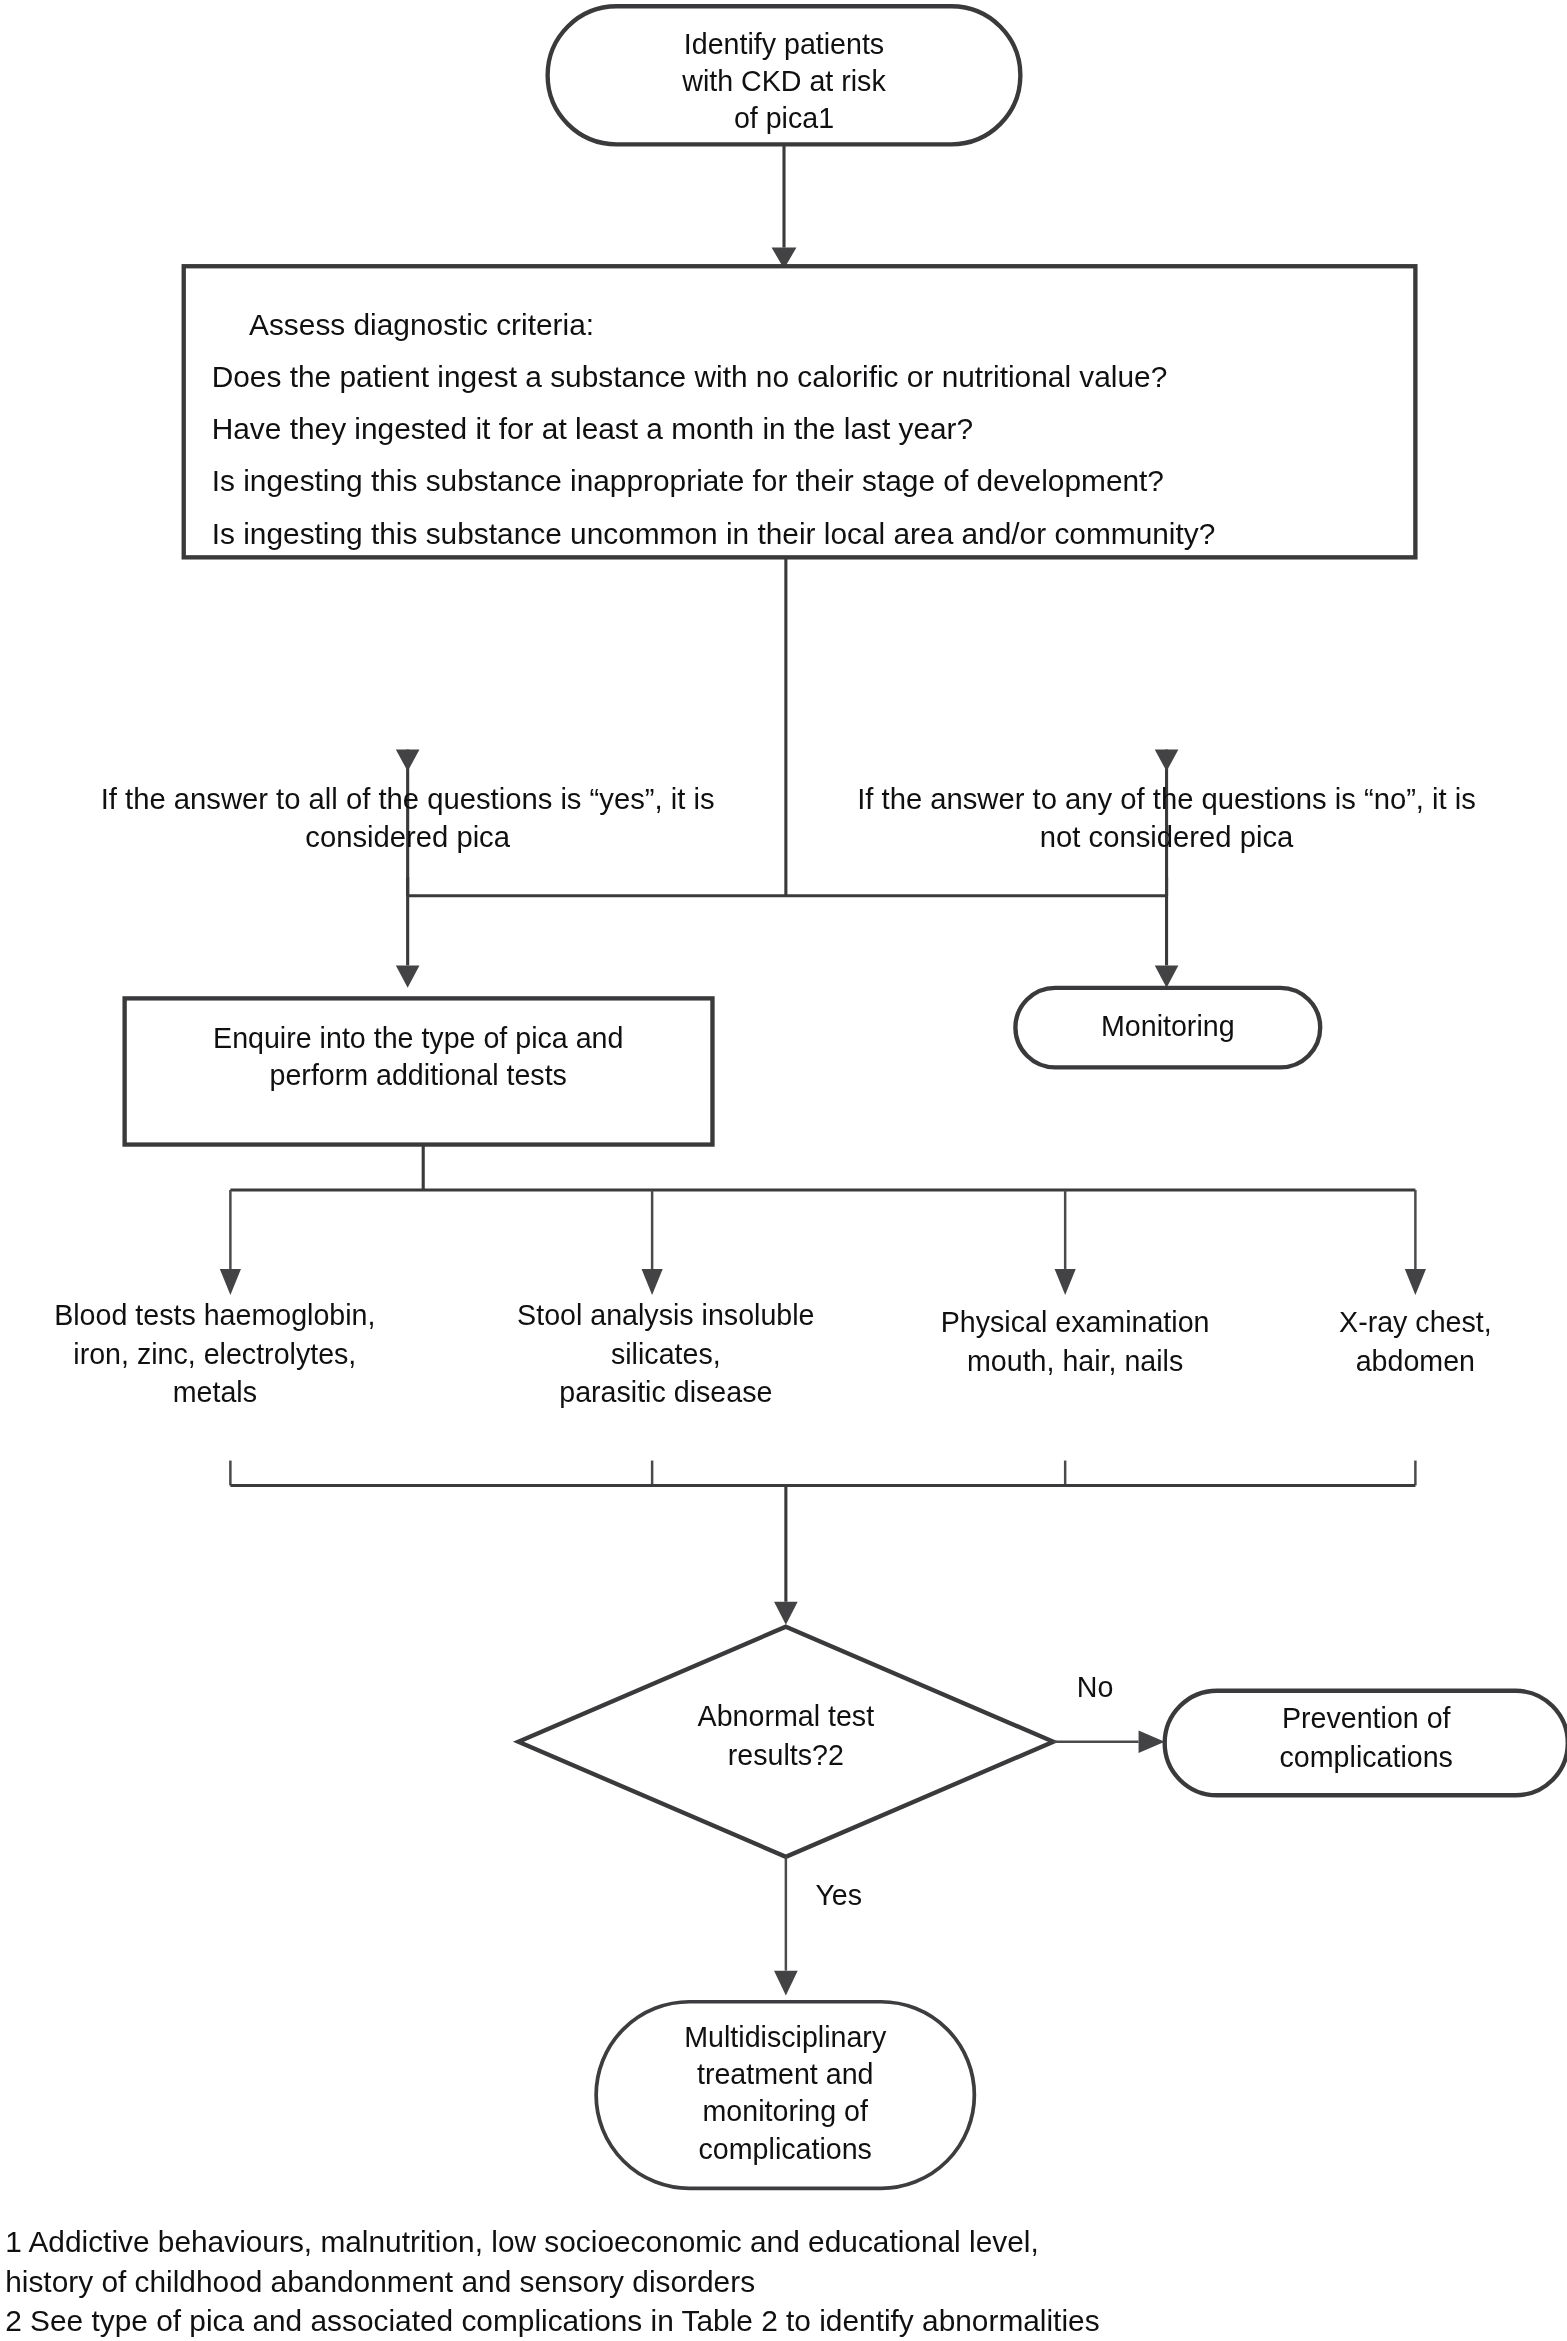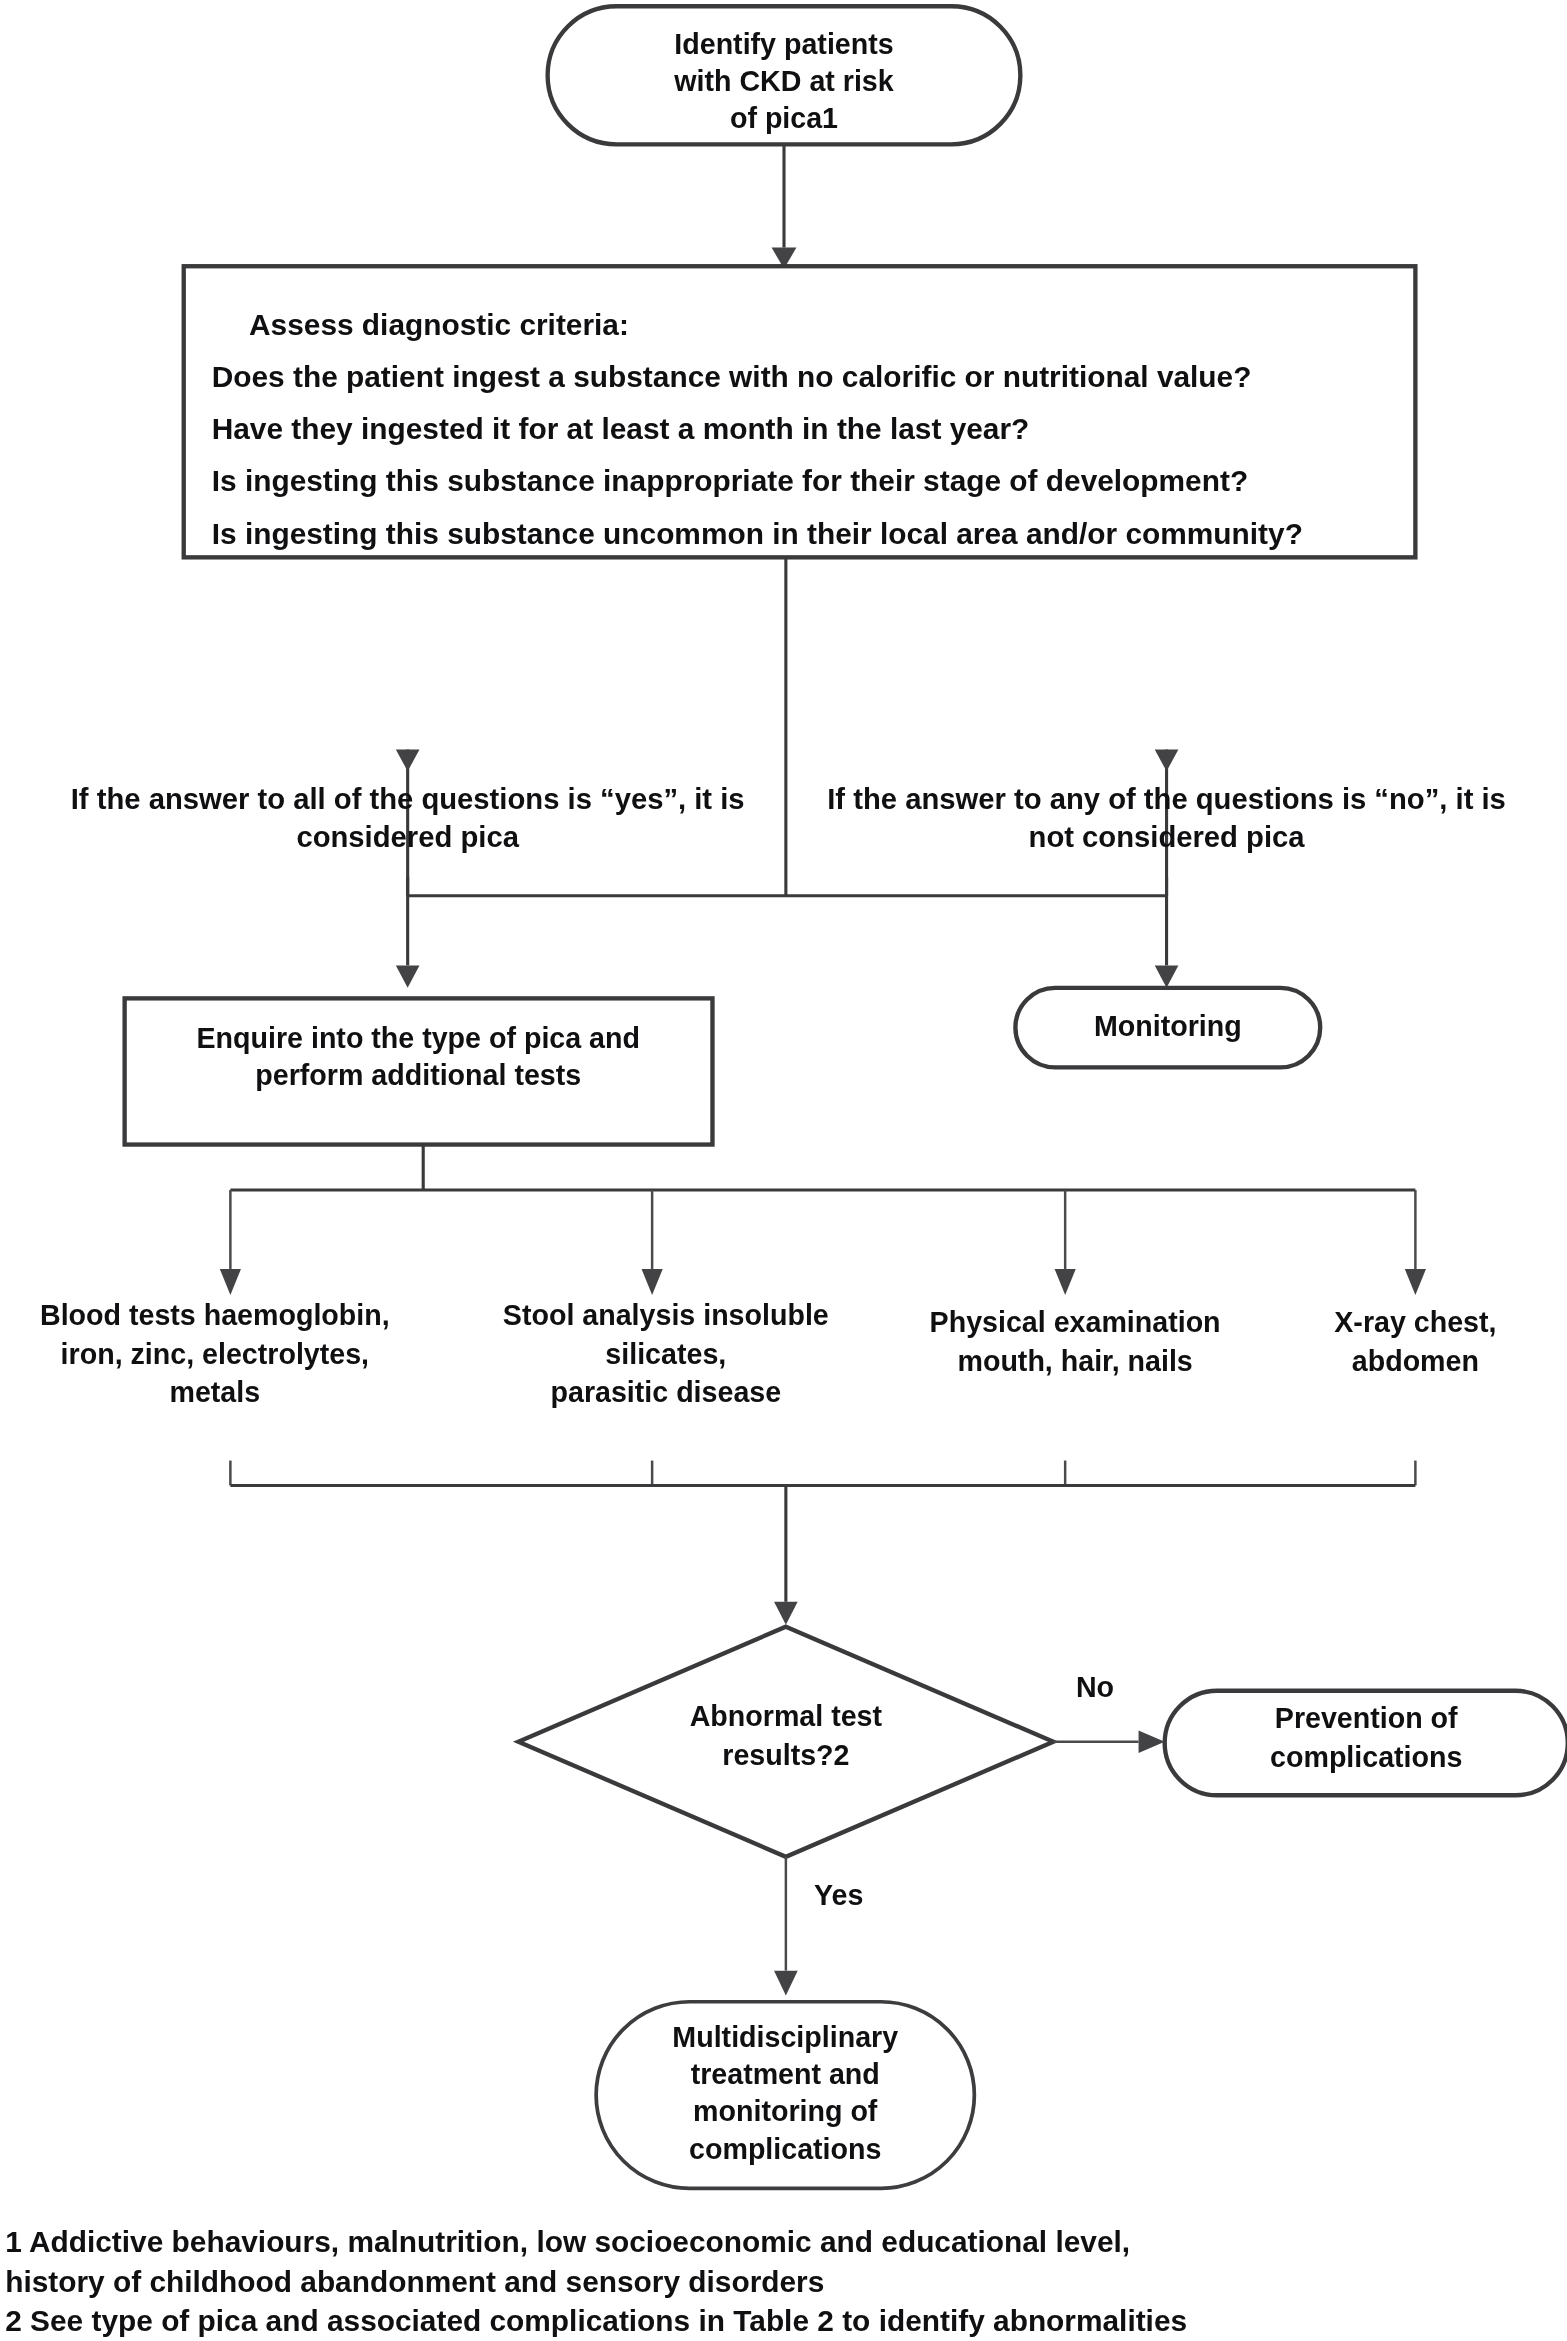--- a/index.html
+++ b/index.html
@@ -9,21 +9,20 @@
   }
   body {
     font-family: "Liberation Sans", sans-serif;
   }
   #page {
     position: relative;
     width: 1568px;
     height: 2342px;
     background: #ffffff;
     overflow: hidden;
-    font-weight: bold;
   }
   #flow {
     position: absolute;
     top: 0;
     left: 0;
     width: 1568px;
     height: 2342px;
   }
   .shape {
     fill: #ffffff;

